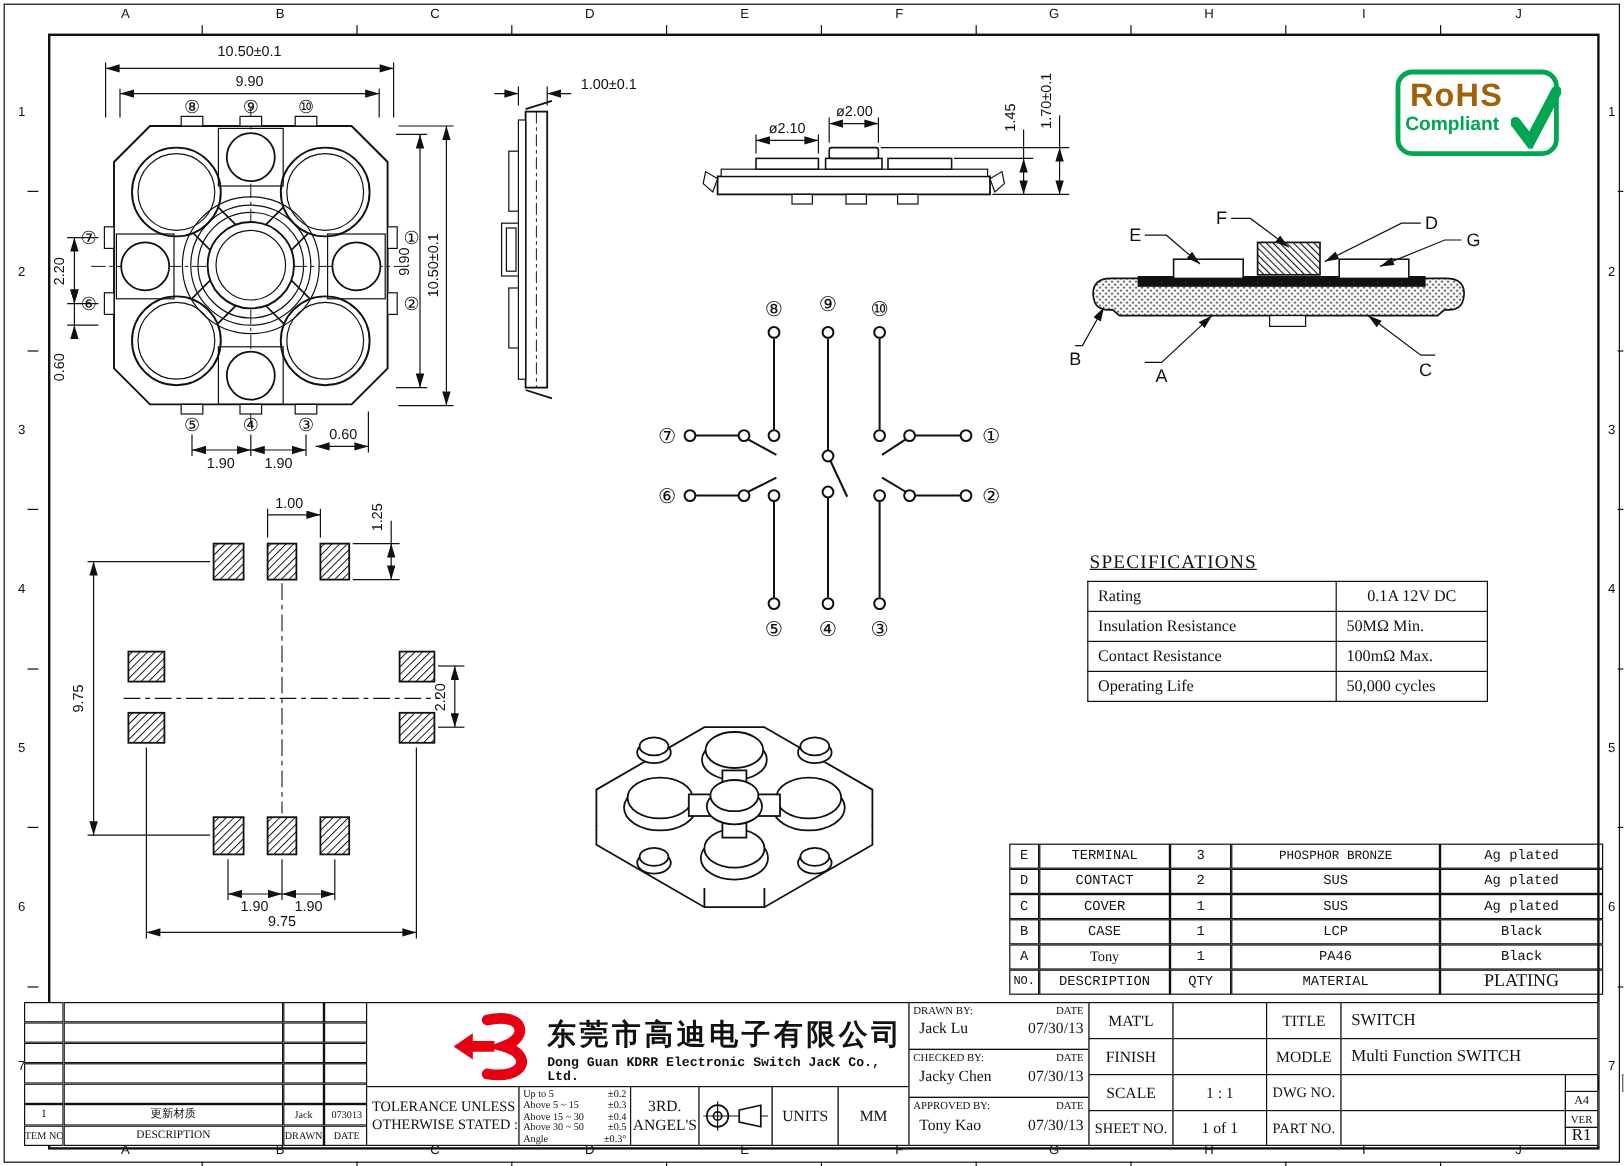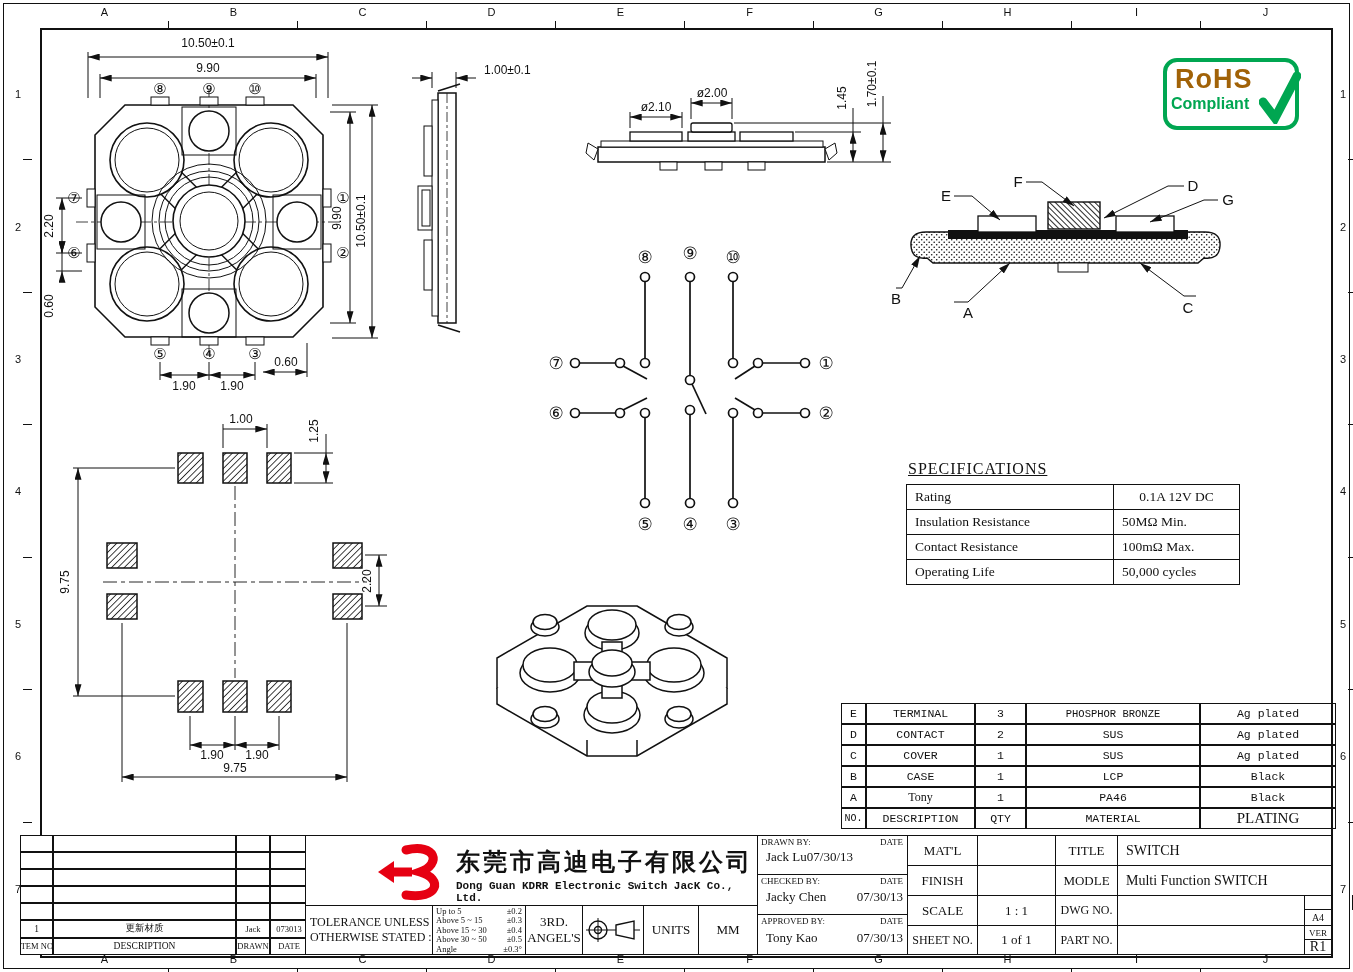--- a/index.html
+++ b/index.html
@@ -563,21 +563,21 @@
   </div>
   <div class="cell tb-label" style="left:698px;top:905px;width:60px;height:50px;">
     <span>MM</span>
   </div>
 
   <div class="cell" style="left:757px;top:835px;width:151px;height:40px;">
     <div style="display:flex;justify-content:space-between;padding:1px 4px 0 3px;" class="lbl-sm">
       <span>DRAWN BY:</span>
       <span>DATE</span>
     </div>
-    <div style="display:flex;justify-content:flex-start;padding:2px 4px 0 8px;" class="val-md">
+    <div style="display:flex;justify-content:space-between;padding:2px 4px 0 8px;" class="val-md">
       <span>Jack  Lu</span>
       <span>07/30/13</span>
     </div>
   </div>
   <div class="cell" style="left:757px;top:874px;width:151px;height:41px;">
     <div style="display:flex;justify-content:space-between;padding:1px 4px 0 3px;" class="lbl-sm">
       <span>CHECKED BY:</span>
       <span>DATE</span>
     </div>
     <div style="display:flex;justify-content:space-between;padding:3px 4px 0 8px;" class="val-md">

